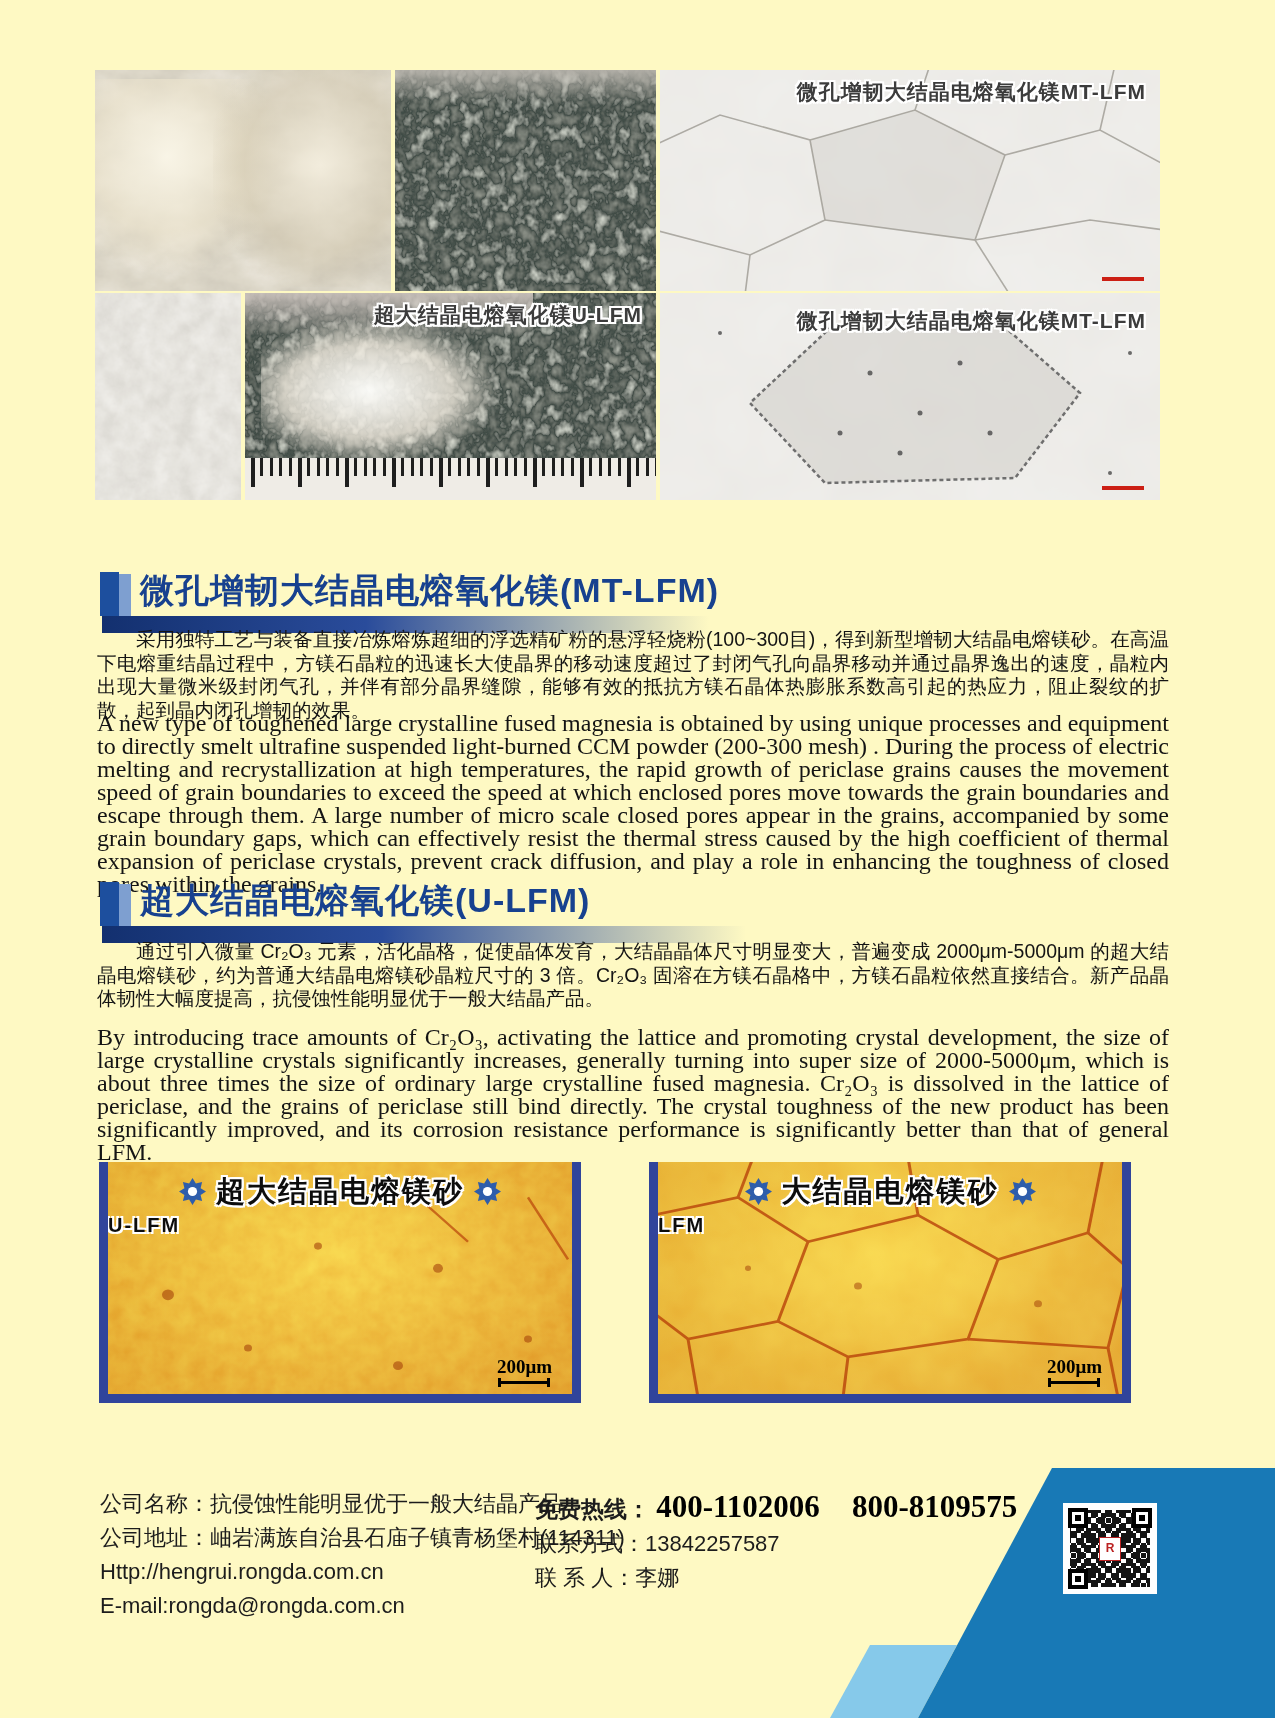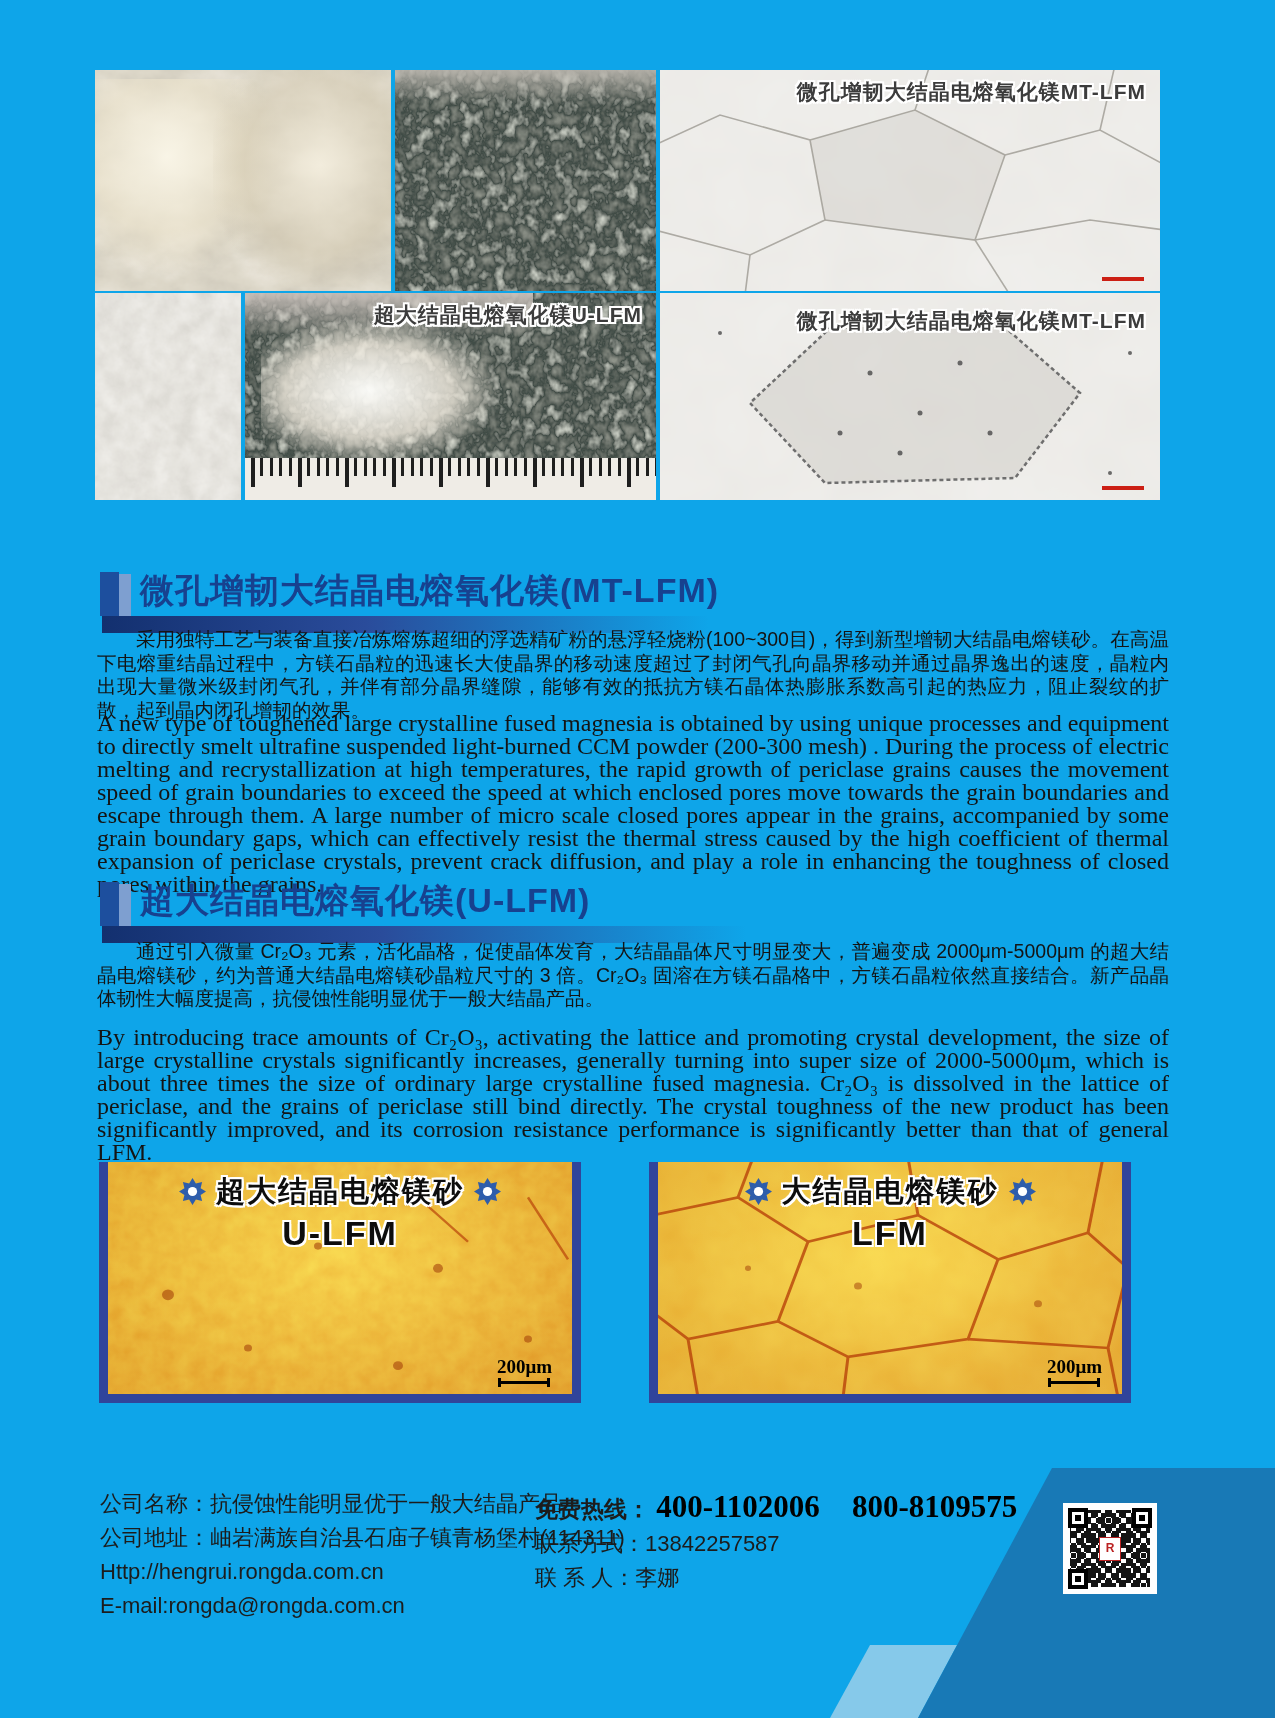--- a/index.html
+++ b/index.html
@@ -1,16 +1,16 @@
 <!DOCTYPE html>
 <html><head>
 <meta charset="utf-8">
 <style>
   html,body{margin:0;padding:0;background:#e9e9e9;}
-  .page{position:relative;width:1275px;height:1718px;background:#0ea5e9;overflow:hidden;
+  .page{position:relative;width:1275px;height:1718px;background:#fef9c3;overflow:hidden;
         font-family:"Liberation Sans",sans-serif;margin:0 auto;}
   .photo{position:absolute;overflow:hidden;}
   .tex{position:absolute;left:0;top:0;width:100%;height:100%;display:block;}
   .ph-label{position:absolute;top:8px;right:14px;font-size:21px;font-weight:700;color:#3c3c3c;
     letter-spacing:1px;
     text-shadow:-2px -2px 0 #fff,2px -2px 0 #fff,-2px 2px 0 #fff,2px 2px 0 #fff,-2px 0 0 #fff,2px 0 0 #fff,0 -2px 0 #fff,0 2px 0 #fff;}
   .blob{position:absolute;}
   .redbar{position:absolute;right:16px;bottom:10px;width:42px;height:4px;background:#cc1f14;}
   
   .sec-header{position:absolute;left:100px;width:1070px;height:66px;}
@@ -29,21 +29,21 @@
   
   .micro-frame{position:absolute;top:1162px;width:482px;height:241px;box-sizing:border-box;
     border:9px solid #30449b;border-top:none;}
   .micro{position:absolute;left:0;top:0;right:0;bottom:0;overflow:hidden;
     background:linear-gradient(135deg,#f7d11c 0%,#f3ab12 55%,#ea8c0d 100%);}
   .micro-shade{position:absolute;left:0;top:0;right:0;bottom:0;
     background:radial-gradient(ellipse at 50% 40%,rgba(255,235,100,.35),rgba(185,80,5,.22) 85%);}
   .micro-title{position:absolute;top:10px;left:0;width:100%;text-align:center;font-size:29px;
     font-weight:800;color:#0d0d0d;letter-spacing:2px;
     text-shadow:-2px -2px 0 #fff,2px -2px 0 #fff,-2px 2px 0 #fff,2px 2px 0 #fff,-2px 0 0 #fff,2px 0 0 #fff,0 -2px 0 #fff,0 2px 0 #fff;}
-  .micro-code{position:absolute;top:52px;left:0;width:100%;text-align:center;font-size:34px;
+  .micro-code{position:absolute;top:52px;left:0;width:100%;font-size:20px;
     font-weight:800;color:#0d0d0d;letter-spacing:2px;
     text-shadow:-2px -2px 0 #fff,2px -2px 0 #fff,-2px 2px 0 #fff,2px 2px 0 #fff;}
   .gear{width:27px;height:27px;vertical-align:-4px;margin:0 10px;}
   .scale{position:absolute;right:20px;bottom:10px;text-align:center;color:#000;}
   .scale .txt{font-family:"Liberation Serif",serif;font-weight:700;font-size:19px;display:block;}
   .scale .bar{margin:3px auto 0;width:52px;height:0;border-top:3px solid #000;position:relative;}
   .scale .bar::before,.scale .bar::after{content:"";position:absolute;top:-6px;width:3px;height:9px;background:#000;}
   .scale .bar::before{left:0;} .scale .bar::after{right:0;}
   
   .ruler{position:absolute;left:0;right:0;bottom:0;height:42px;background:#efece6;}

